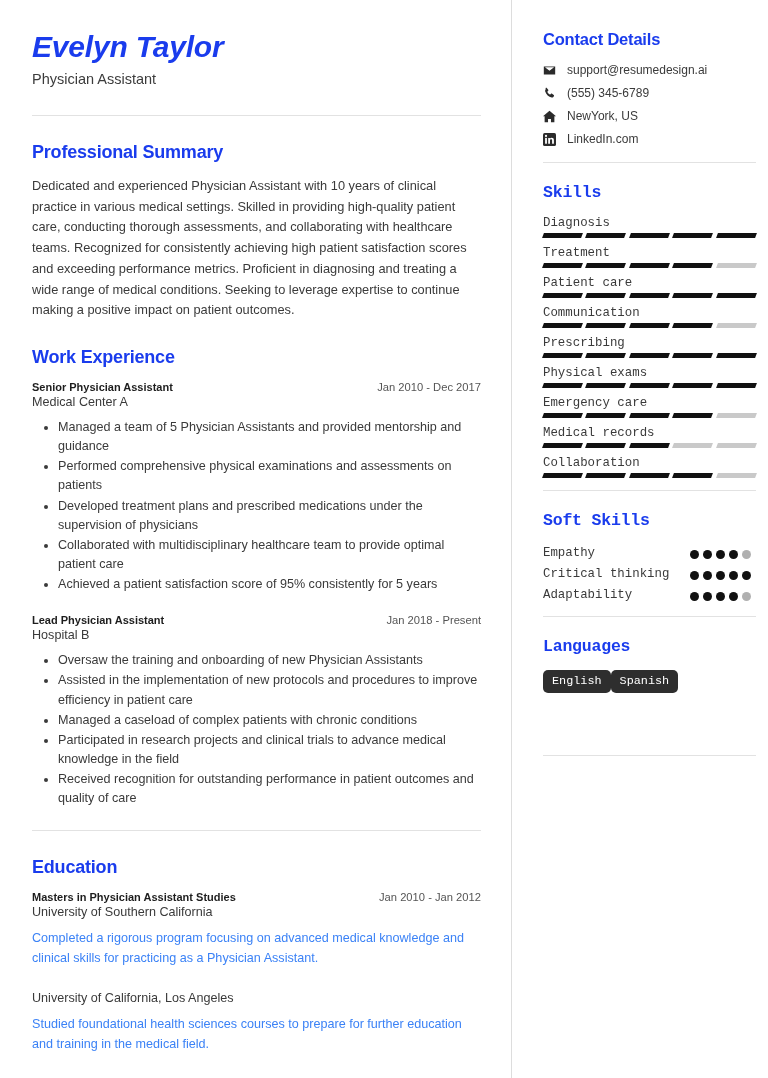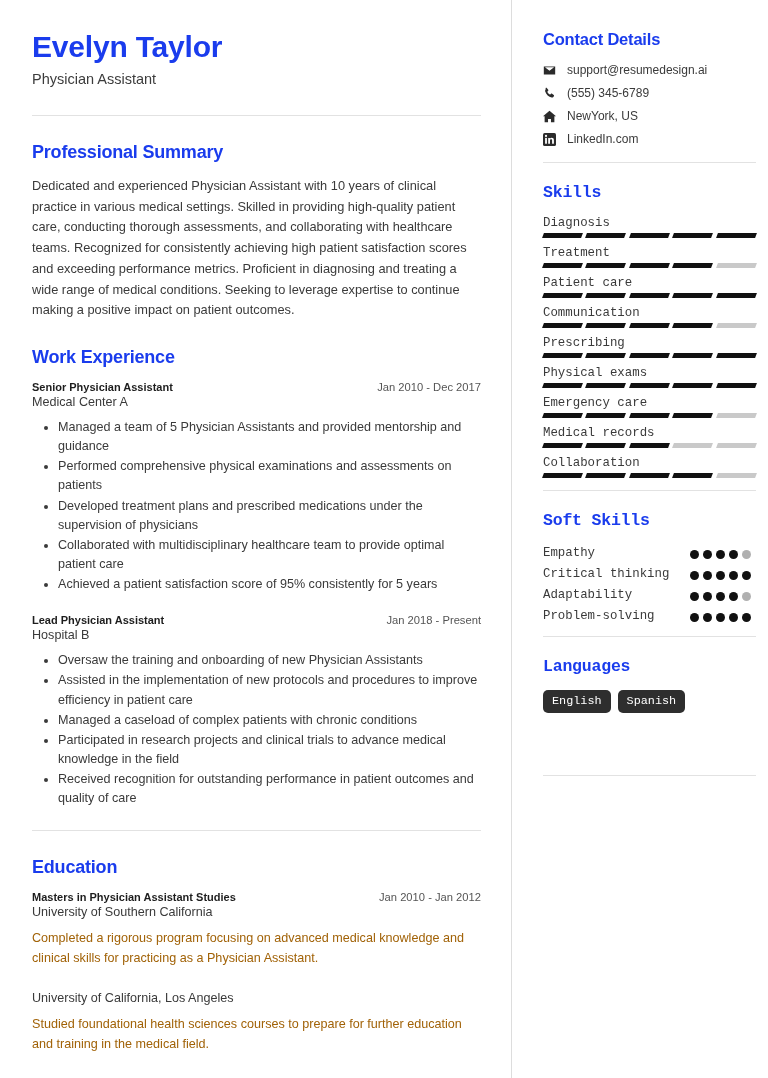--- a/index.html
+++ b/index.html
@@ -35,20 +35,21 @@
     height: 1078px;
     background: #dddddd;
   }
 
   .name {
     font-size: 30px;
     font-weight: bold;
     color: #1a3ced;
     letter-spacing: -0.2px;
     line-height: 1.1;
+    font-style: italic;
   }
 
   .job-title {
     font-size: 14.5px;
     color: #3c3c3c;
     margin-top: 8px;
   }
 
   .hr-main {
     border: 0;
@@ -108,21 +109,21 @@
     line-height: 1.52;
     color: #3a3a3a;
     margin-bottom: 1px;
   }
 
   .exp-gap { height: 16px; }
 
   .edu-desc {
     font-size: 12.6px;
     line-height: 1.55;
-    color: #a16207;
+    color: #3b82f6;
     margin-top: 10px;
   }
 
   .edu-gap { height: 17px; }
 
   
   .side-col {
     width: 257px;
     padding: 30px 12px 0 32px;
   }
@@ -210,21 +211,21 @@
     width: 9px;
     height: 9px;
     border-radius: 50%;
     background: #b0b0b0;
   }
   .dot.on { background: #111111; }
 
   .lang-chips {
     display: flex;
     flex-wrap: wrap;
-    gap: 7px;
+    gap: 0;
   }
 
   .chip {
     background: #2e2e2e;
     color: #ffffff;
     font-size: 11.8px;
     padding: 4px 9px 5px 9px;
     border-radius: 5px;
   }
 
@@ -496,30 +497,20 @@
         <span class="soft-name">Adaptability</span>
         <span class="soft-dots">
           <span class="dot on"></span>
             <span class="dot on"></span>
             <span class="dot on"></span>
             <span class="dot on"></span>
             <span class="dot"></span>
         </span>
       </div>
 
-      <div class="soft-row">
-        <span class="soft-name">Problem-solving</span>
-        <span class="soft-dots">
-          <span class="dot on"></span>
-            <span class="dot on"></span>
-            <span class="dot on"></span>
-            <span class="dot on"></span>
-            <span class="dot on"></span>
-        </span>
-      </div>
 
       <hr class="hr-side" style="margin-top:10px">
     </div>
 
     <div class="side-block">
       <div class="side-heading">Languages</div>
       <div class="lang-chips">
         <span class="chip">English</span>
         <span class="chip">Spanish</span>
       </div>

